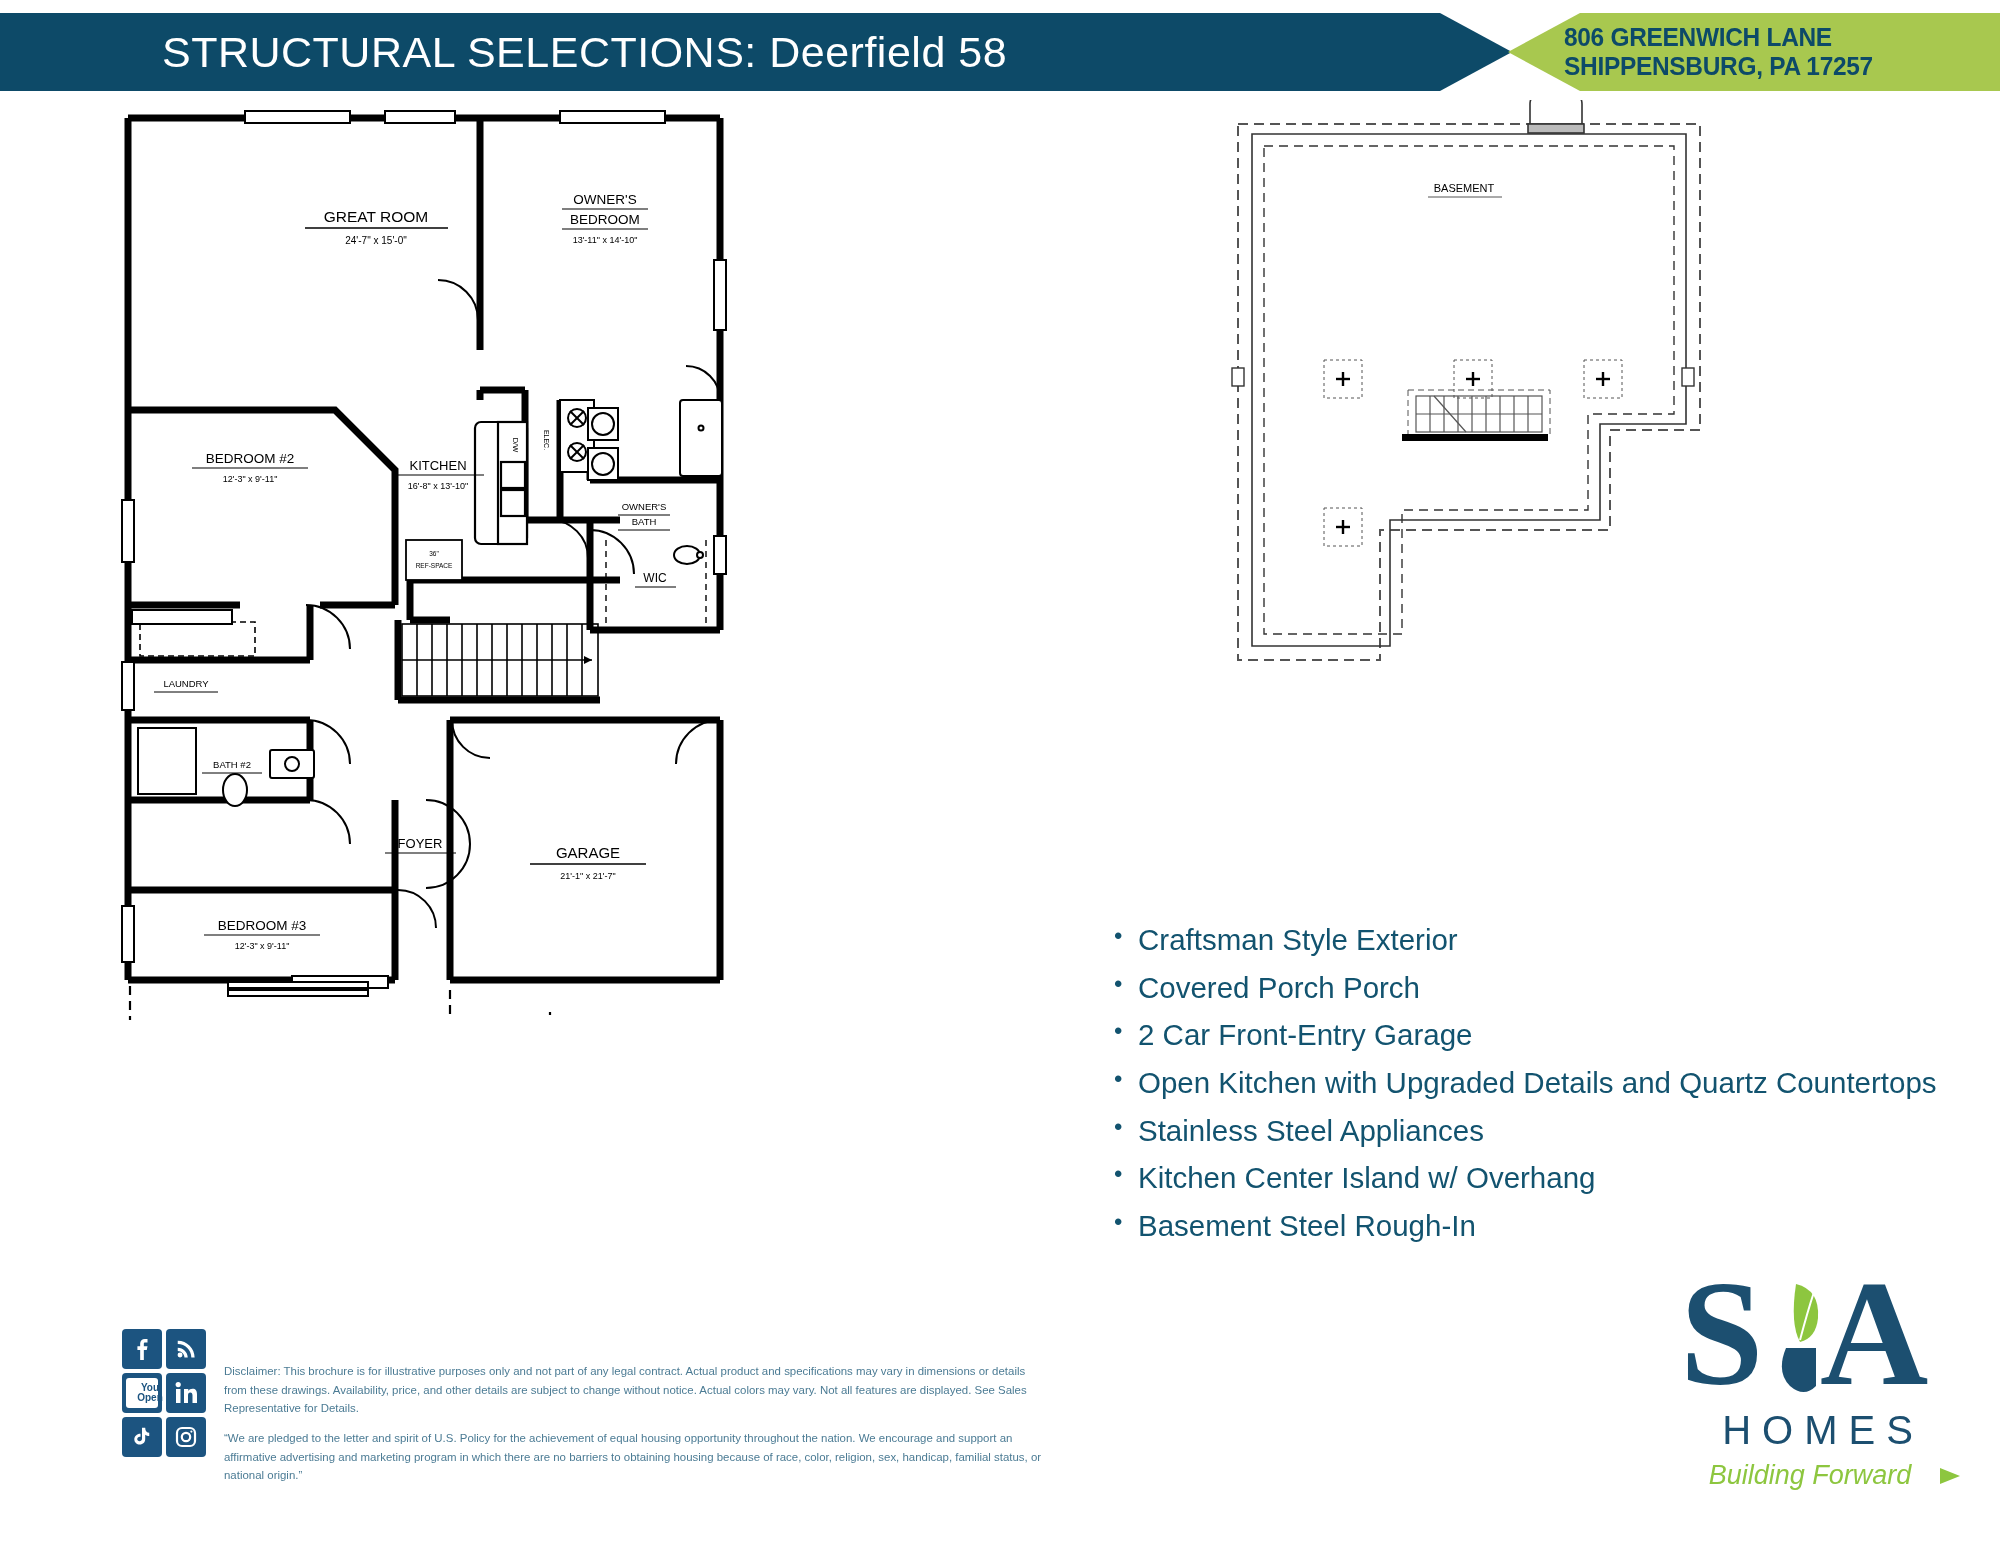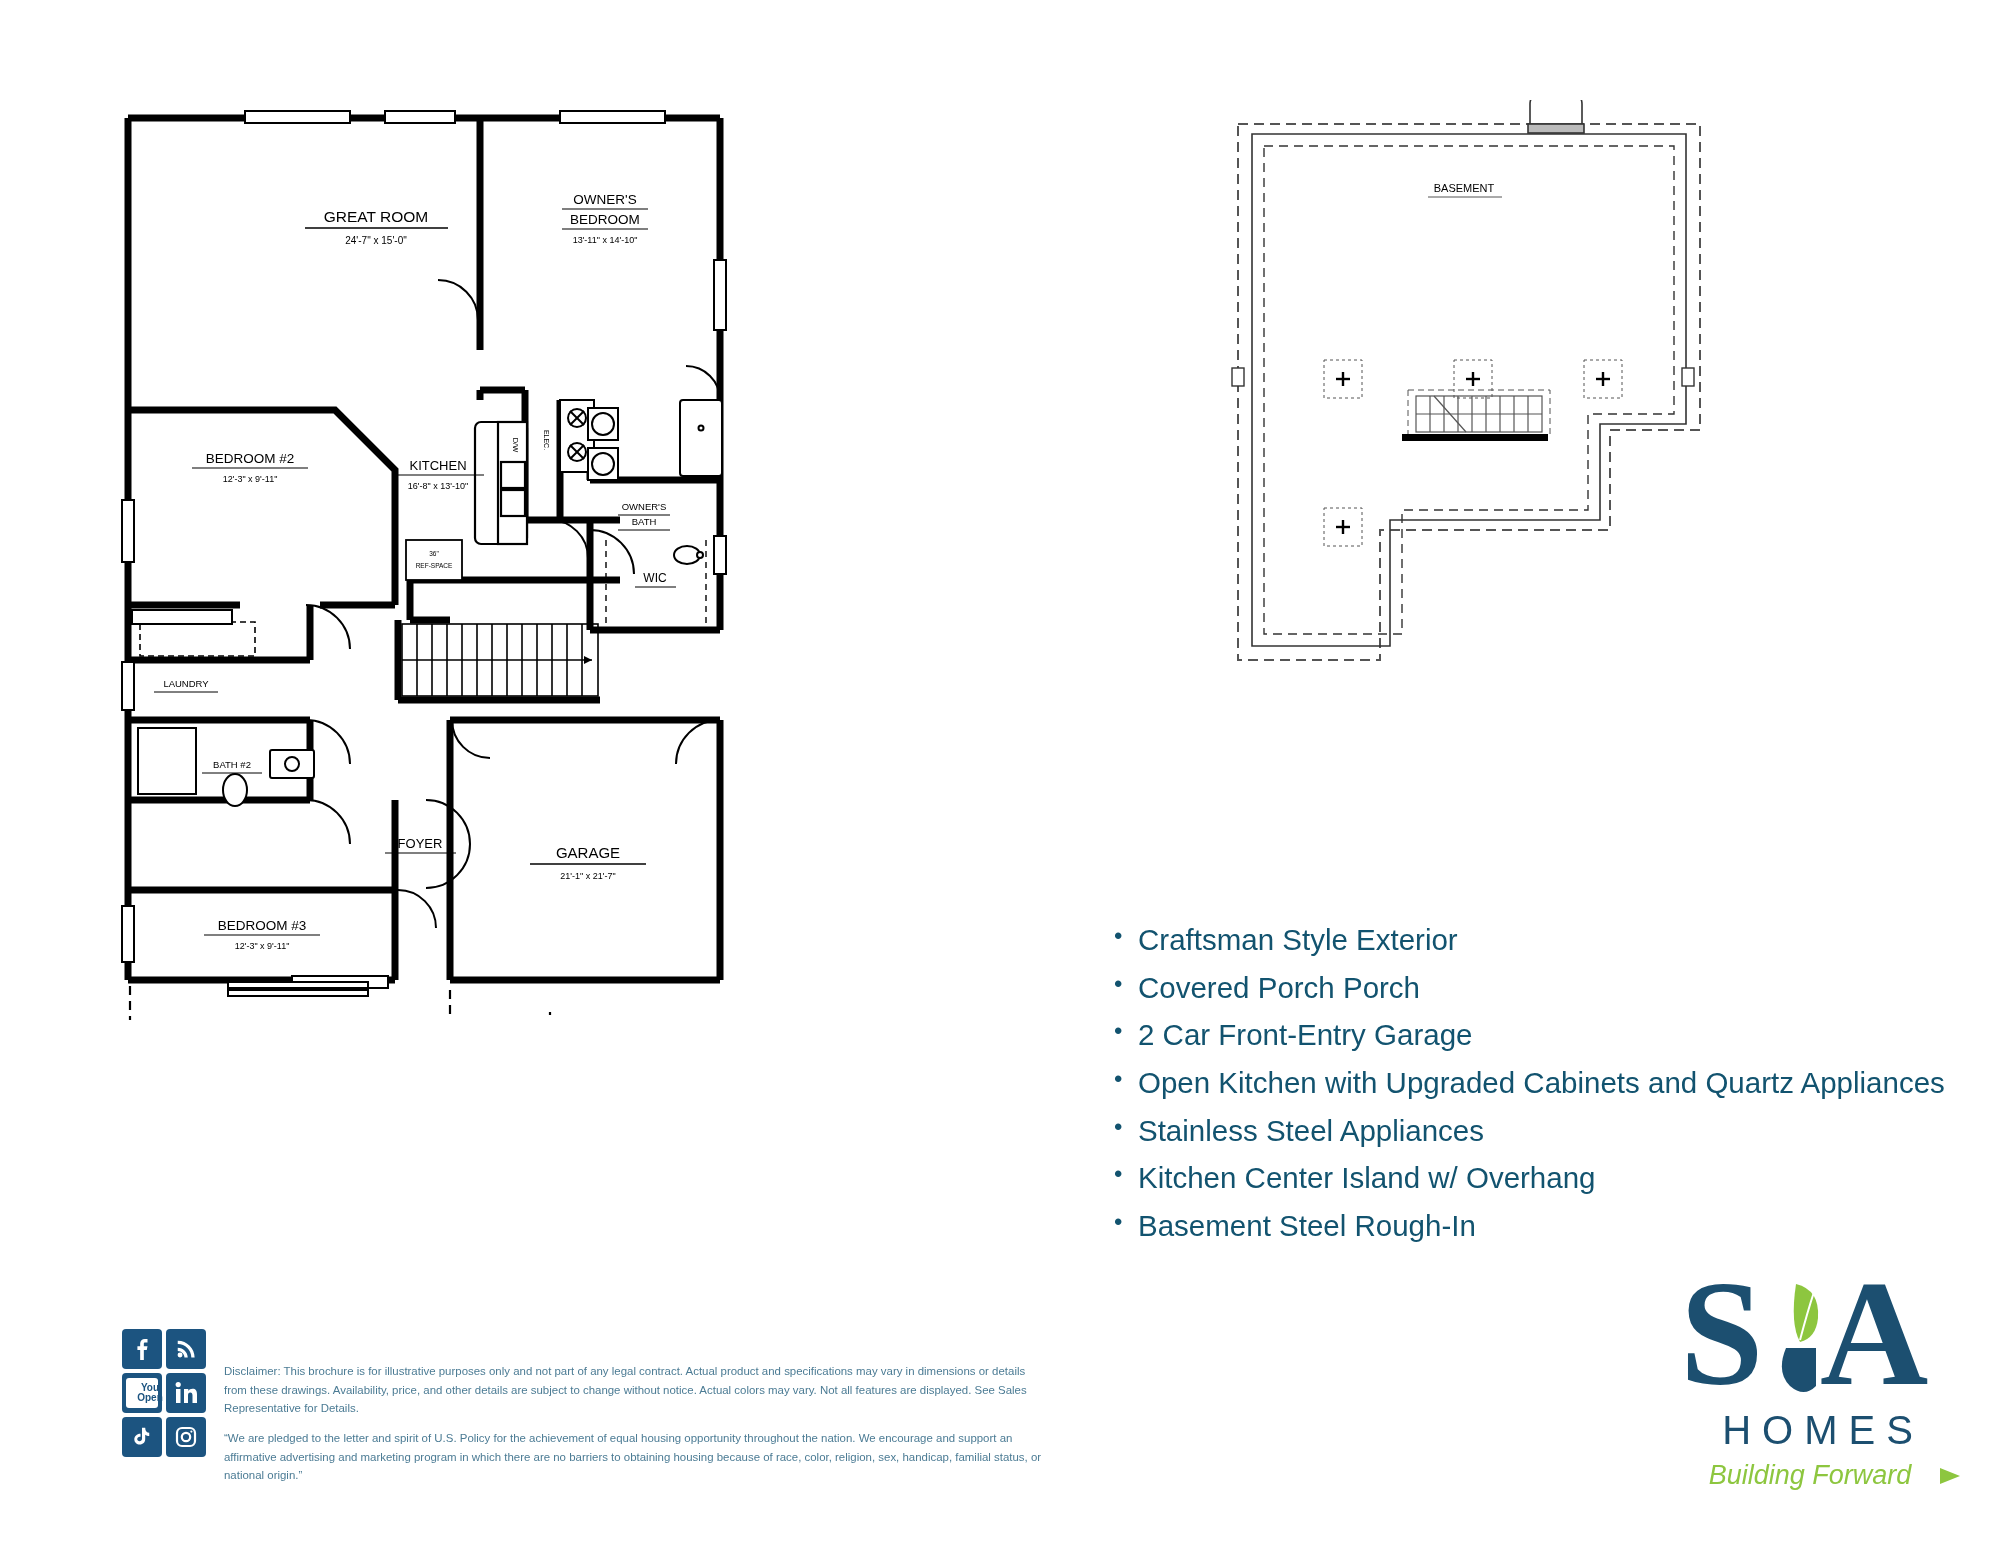--- a/index.html
+++ b/index.html
@@ -71,20 +71,29 @@
   }
   .disclaimer p { margin-bottom:11px; }
 
   .logo { position:absolute; left:1668px; top:1262px; width:310px; height:240px; }
 </style>
 </head>
 <body>
 
 <div class="page">
 
+  <div class="header">
+    <div class="header-bar">
+      <div class="header-title">STRUCTURAL SELECTIONS: Deerfield 58</div>
+    </div>
+    <div class="header-green">
+      <div class="addr1">806 GREENWICH LANE</div>
+      <div class="addr2">SHIPPENSBURG, PA 17257</div>
+    </div>
+  </div>
 
   <div class="plan-main">
     <svg viewBox="0 0 760 920" width="760" height="920">
       <g fill="none" stroke="#000" stroke-width="7">
 
         <path d="M8,18 L8,500 "></path>
         <path d="M8,18 L600,18"></path>
         <path d="M600,18 L600,530"></path>
 
         <path d="M8,500 L8,790"></path>
@@ -400,21 +409,21 @@
     <div class="feat">
       <span class="bullet">•</span>
       <span class="txt">Covered Porch Porch</span>
     </div>
     <div class="feat">
       <span class="bullet">•</span>
       <span class="txt">2 Car Front-Entry Garage</span>
     </div>
     <div class="feat">
       <span class="bullet">•</span>
-      <span class="txt">Open Kitchen with Upgraded Cabinets and Quartz Appliances</span>
+      <span class="txt">Open Kitchen with Upgraded Details and Quartz Countertops</span>
     </div>
     <div class="feat">
       <span class="bullet">•</span>
       <span class="txt">Stainless Steel Appliances</span>
     </div>
     <div class="feat">
       <span class="bullet">•</span>
       <span class="txt">Kitchen Center Island w/ Overhang</span>
     </div>
     <div class="feat">

